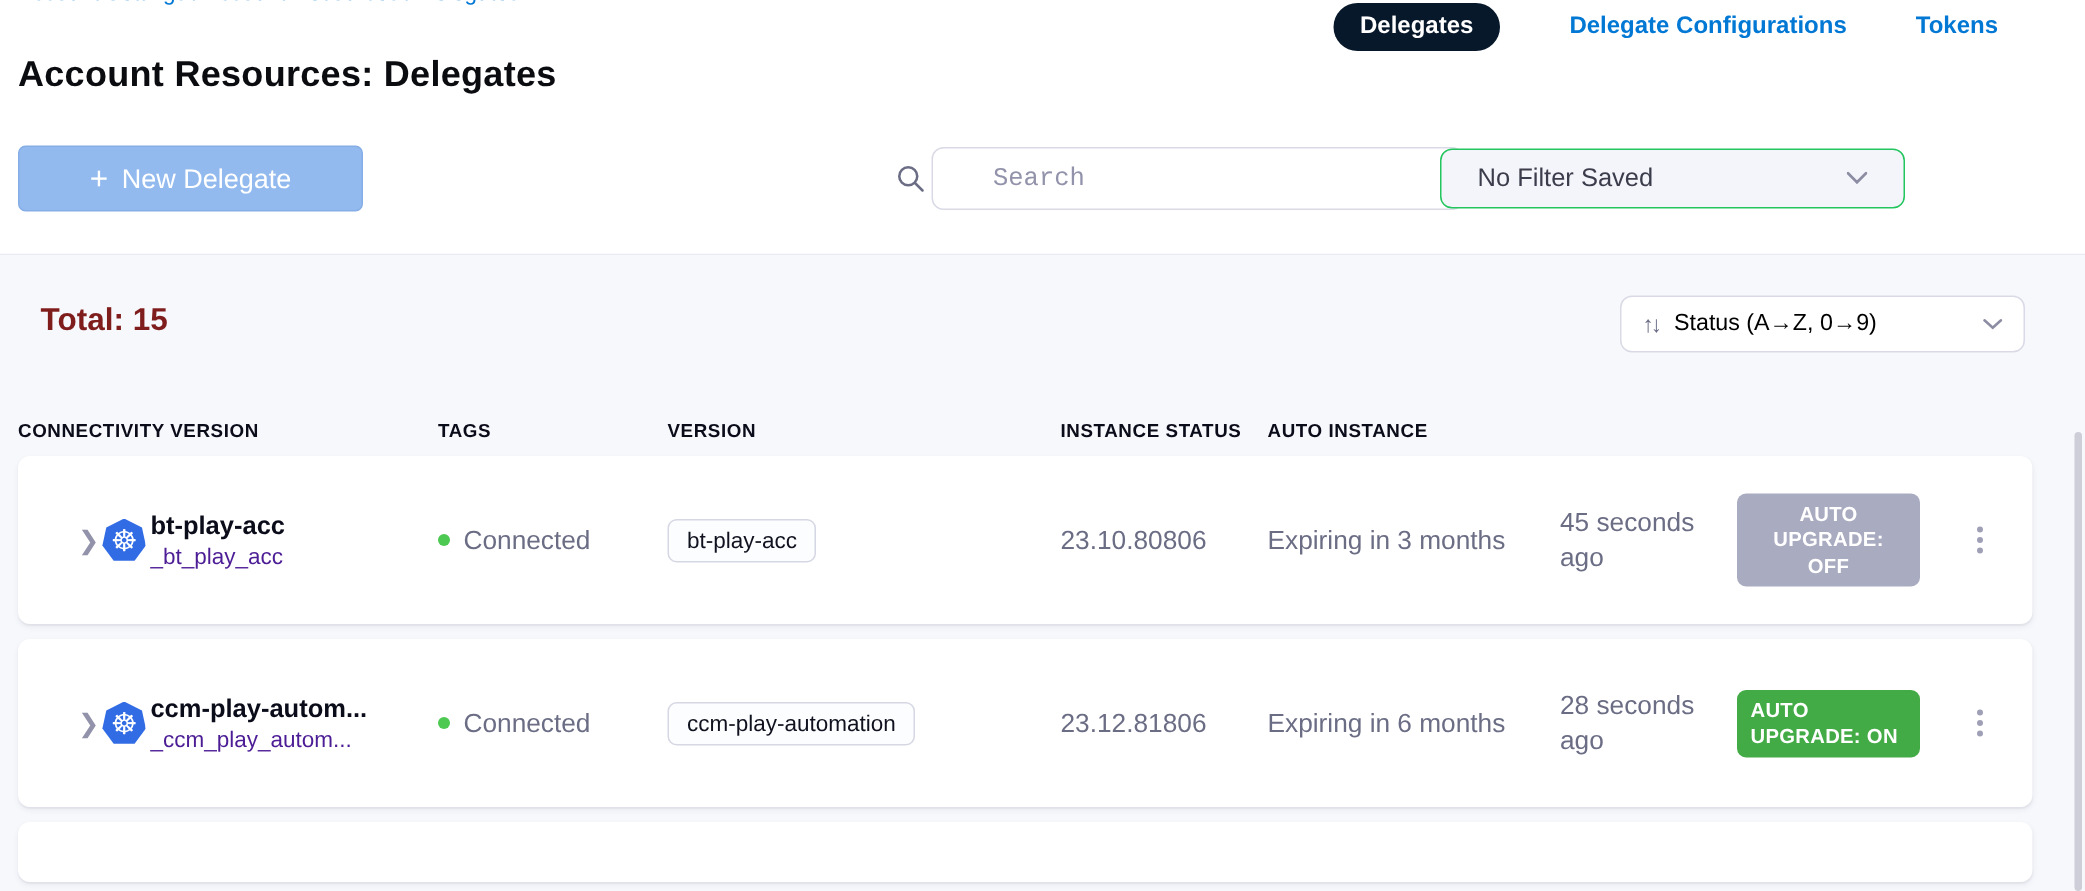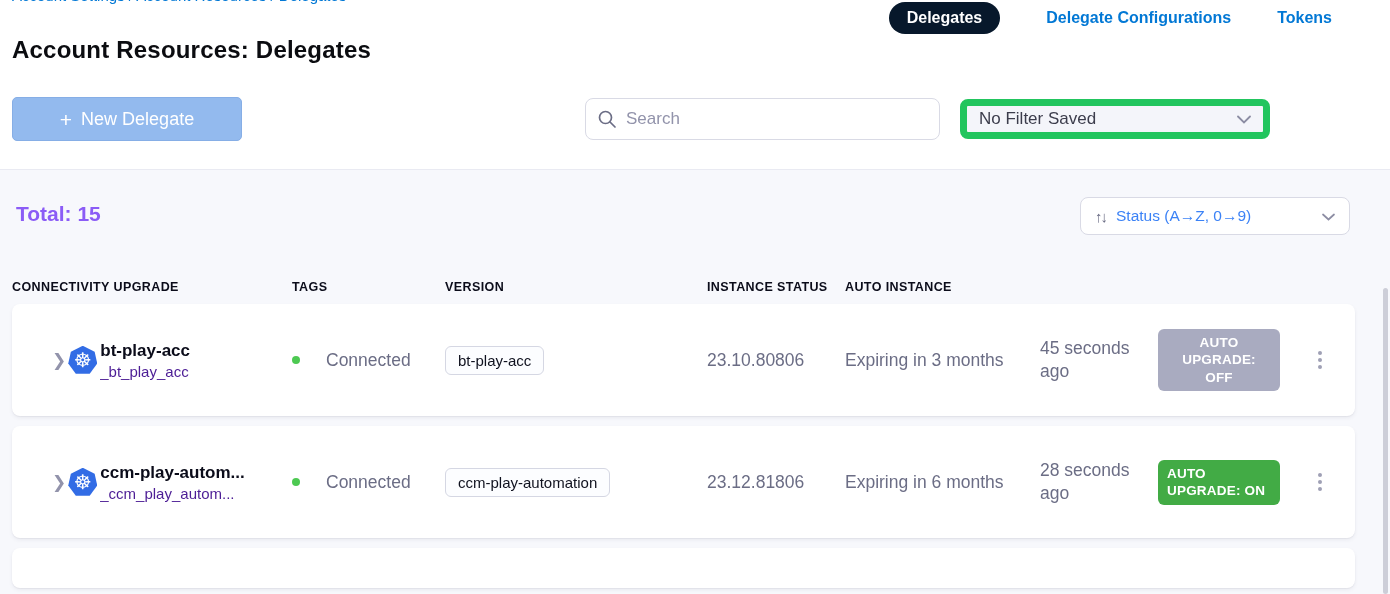--- a/index.html
+++ b/index.html
@@ -17,54 +17,54 @@
   .header-divider { position:absolute; top:70px; left:0; right:0; height:1px; background:#dcdde8; }
 
   
   .toolbar { position:absolute; top:70px; left:0; right:0; height:99px; background:#ffffff; }
   .btn-new { position:absolute; top:27px; left:12px; width:230px; height:44px; background:#93baee; border:1px solid #86aee6;
              border-radius:5px; color:#ffffff; font-size:18px; display:flex; align-items:center; justify-content:center; gap:9px;
              font-family:"Liberation Sans", sans-serif; cursor:pointer; }
   .btn-new .plus { font-size:21px; font-weight:400; line-height:1; }
   .search-wrap { position:absolute; top:28px; left:585px; width:355px; height:42px; }
   .search-wrap input { width:100%; height:100%; border:1px solid #d9dae5; border-radius:8px; padding:0 12px 0 40px;
-                       font-size:17px; color:#4d7c0f; font-family:Liberation Sans, sans-serif; outline:none; }
+                       font-size:17px; color:#4d7c0f; font-family:Liberation Mono, monospace; outline:none;margin-left:36px; }
   .search-wrap input::placeholder { color:#9293ab; }
   .search-icon { position:absolute; left:12px; top:11px; }
-  .filter-select { position:absolute; top:29px; left:960px; width:310px; height:40px; background:#f4f5fa; border:7px solid #22c55e;
-                   border-radius:8px; display:flex; align-items:center; padding:0 12px; cursor:pointer; }
+  .filter-select { position:absolute; top:29px; left:960px; width:310px; height:40px; background:#f4f5fa; border:1px solid #22c55e;
+                   border-radius:8px; display:flex; align-items:center; padding:0 24px; cursor:pointer; }
   .filter-select .val { font-size:17px; color:#3c3d4c; flex:1; }
   .sliders-btn { position:absolute; top:106px; left:1314px; width:28px; height:26px; cursor:pointer; }
 
   
   .content { position:absolute; top:170px; left:0; right:0; bottom:0; background:#f7f8fc; }
   .summary-row { position:relative; height:78px; }
-  .total { position:absolute; top:32px; left:16px; font-size:21px; font-weight:700; color:#8b5cf6; }
+  .total { position:absolute; top:32px; left:27px; font-size:21px; font-weight:700; color:#7f1d1d; }
   .sort-select { position:absolute; top:27px; right:40px; height:38px; background:#ffffff; border:1px solid #d9dae5; border-radius:8px;
                  display:flex; align-items:center; gap:10px; padding:0 14px; cursor:pointer; min-width:270px; }
   .sort-select .updown { font-size:15px; color:#6b6d85; letter-spacing:-2px; }
-  .sort-select .val { font-size:15.5px; color:#3b82f6; flex:1; }
+  .sort-select .val { font-size:15.5px; color:#000000; flex:1; }
 
   
   .grid { display:grid; grid-template-columns:280px 153px 262px 138px 195px 118px 127px 1fr; align-items:center; }
   .thead { margin:30px 35px 8px 12px; align-items:start; }
   .th { font-size:12.5px; font-weight:700; color:#0b0c1a; letter-spacing:.4px; line-height:1.45; padding-right:10px; }
   .th.first { padding-left:88px; }
   .card { background:#ffffff; border-radius:8px; margin:0 35px 10px 12px; height:112px;
           box-shadow:0 2px 4px rgba(40,41,61,.06), 0 1px 1px rgba(96,97,112,.08); }
   .cell { min-width:0; }
   .cell-delegate { display:flex; align-items:center; padding-left:40px; }
   .chev { color:#9293ab; font-size:17px; margin-right:2px; cursor:pointer; user-select:none; }
   .k8s { width:29px; height:29px; background:#326ce5; color:#ffffff;
          clip-path:polygon(50% 0%, 91% 21%, 100% 62%, 74% 97%, 26% 97%, 0% 62%, 9% 21%);
          display:flex; align-items:center; justify-content:center; font-size:20px; flex:none; }
   .dname { margin-left:3px; min-width:0; }
   .dname .nm { font-size:17px; font-weight:700; color:#0b0c1a; white-space:nowrap; }
   .dname .id { font-size:15px; color:#4c1d95; margin-top:2px; white-space:nowrap; }
-  .conn { display:flex; align-items:center; gap:26px; }
+  .conn { display:flex; align-items:center; gap:9px; }
   .dot { width:8px; height:8px; border-radius:50%; }
   .conn-txt { font-size:17.5px; color:#6b6d85; }
   .tag-chip { display:inline-block; background:#fcfdff; border:1px solid #d5d7e3; border-radius:6px; padding:5px 12px;
               font-size:15px; color:#10121f; }
   .muted { font-size:17.5px; color:#6b6d85; }
   .hb { padding-right:4px; line-height:1.35; }
   .badge { display:inline-block; max-width:122px; border-radius:6px; padding:5px 9px; color:#ffffff;
            font-size:13.5px; font-weight:700; line-height:1.3; letter-spacing:.2px; }
   .menu { display:flex; flex-direction:column; align-items:center; gap:3px; width:100%; cursor:pointer; }
   .menu i { width:4px; height:4px; border-radius:50%; background:#9fa0b5; }
@@ -128,21 +128,21 @@
       <span class="val">Status (A→Z, 0→9)</span>
       <span>
         <svg width="13" height="8" viewBox="0 0 13 8">
             <polyline points="1,1.5 6.5,6.5 12,1.5" fill="none" stroke="#8c8da3" stroke-width="1.7" stroke-linecap="round"></polyline>
           </svg>
       </span>
     </div>
   </div>
 
   <div class="grid thead">
-    <div class="th">CONNECTIVITY UPGRADE</div>
+    <div class="th">CONNECTIVITY VERSION</div>
     <div class="th">TAGS</div>
     <div class="th">VERSION</div>
     <div class="th">INSTANCE STATUS</div>
     <div class="th">AUTO INSTANCE</div>
     <div class="th"></div>
   </div>
 
   <div class="card grid">
     <div class="cell cell-delegate">
       <span class="chev">❯</span>

